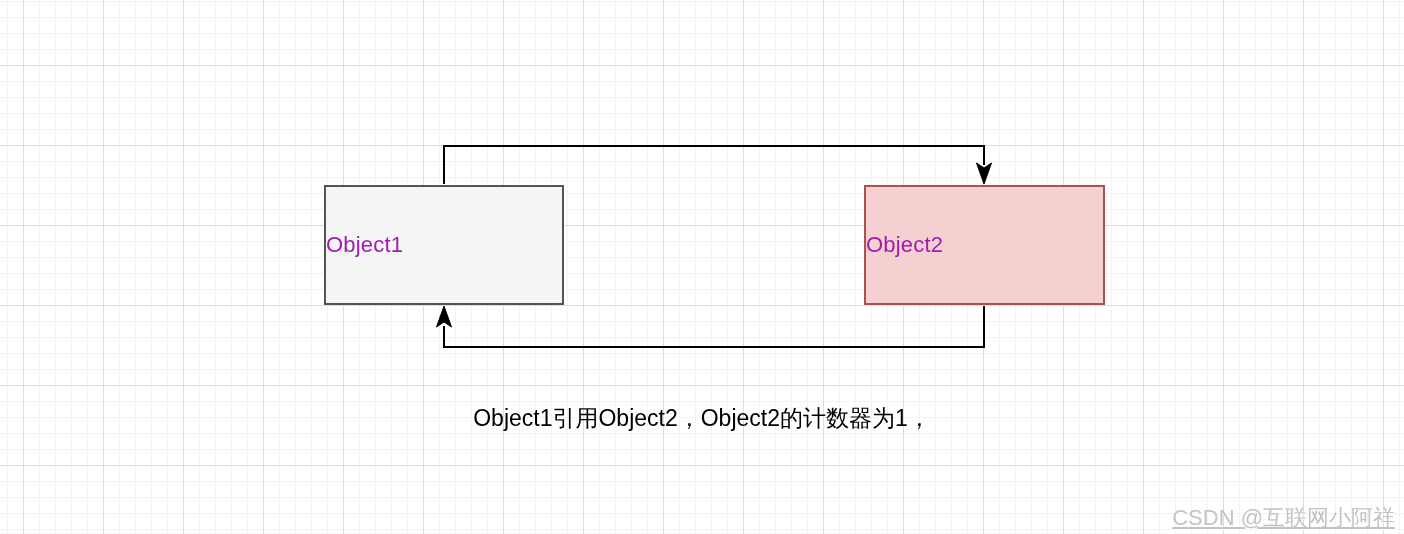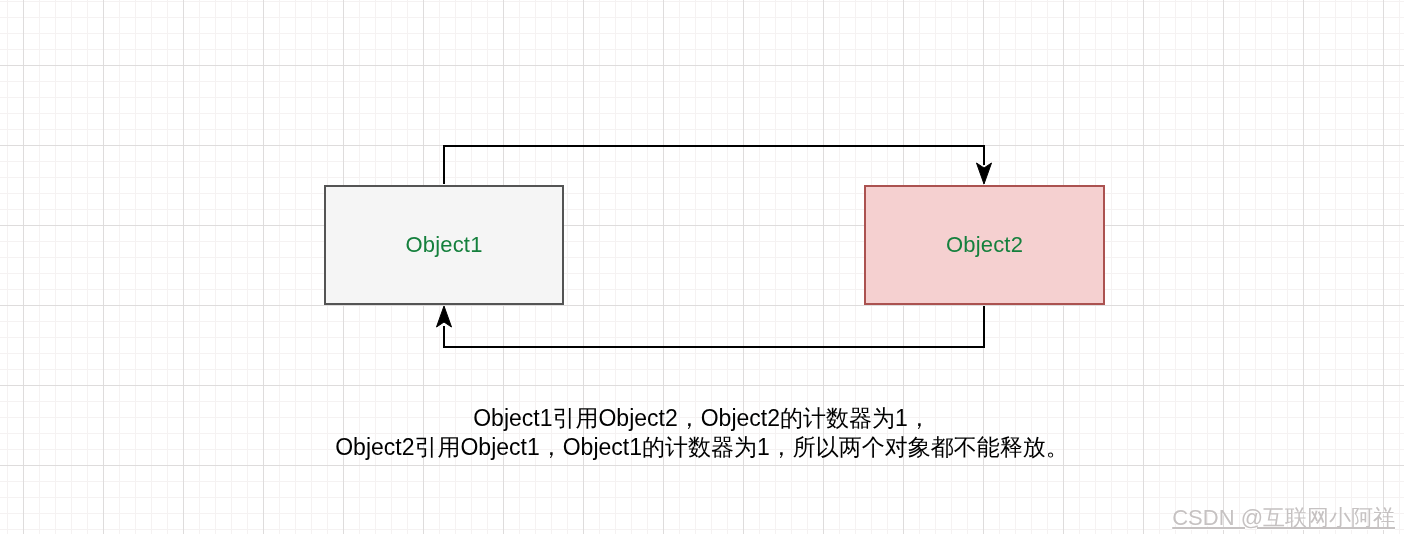--- a/index.html
+++ b/index.html
@@ -20,23 +20,23 @@
       linear-gradient(to right, #f5f2f2 1px, transparent 1px),
       linear-gradient(to bottom, #f5f2f2 1px, transparent 1px);
     background-size: 80px 80px, 80px 80px, 16px 16px, 16px 16px;
     background-position: 23px 0px, 0px 65px, 7px 0px, 0px 1px;
   }
   .node {
     position: absolute;
     box-sizing: border-box;
     display: flex;
     align-items: center;
-    justify-content: center;
+    justify-content: flex-start;
     font-size: 22px;
-    color: #15803d;
+    color: #a21caf;
     letter-spacing: 0.2px;
   }
   .node-object1 {
     left: 324px;
     top: 185px;
     width: 240px;
     height: 120px;
     background: #f5f5f5;
     border: 2px solid #545454;
   }
@@ -108,18 +108,17 @@
 
   <div class="node node-object1">
     <span>Object1</span>
   </div>
   <div class="node node-object2">
     <span>Object2</span>
   </div>
 
   <div class="caption">
     <div>Object1引用Object2，Object2的计数器为1，</div>
-    <div>Object2引用Object1，Object1的计数器为1，所以两个对象都不能释放。</div>
   </div>
 
   <div class="watermark">CSDN @互联网小阿祥</div>
 
 </div>
 
 </body></html>

